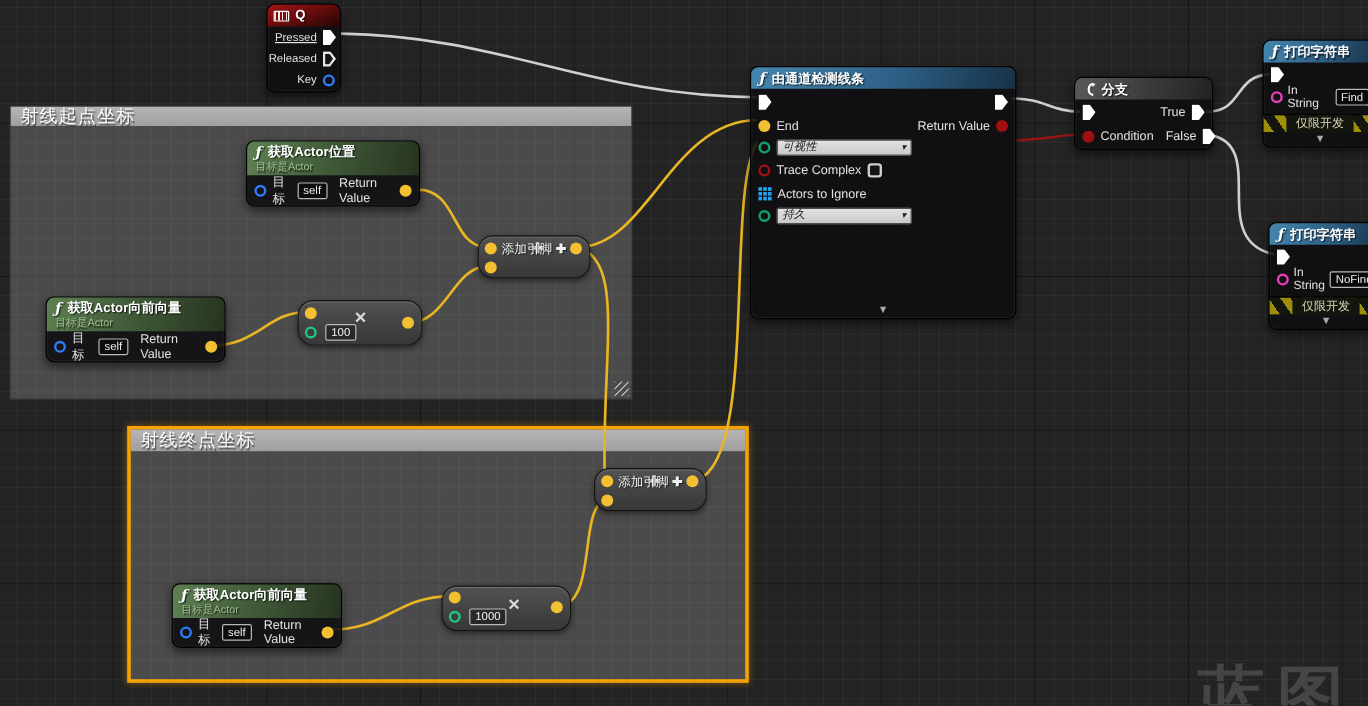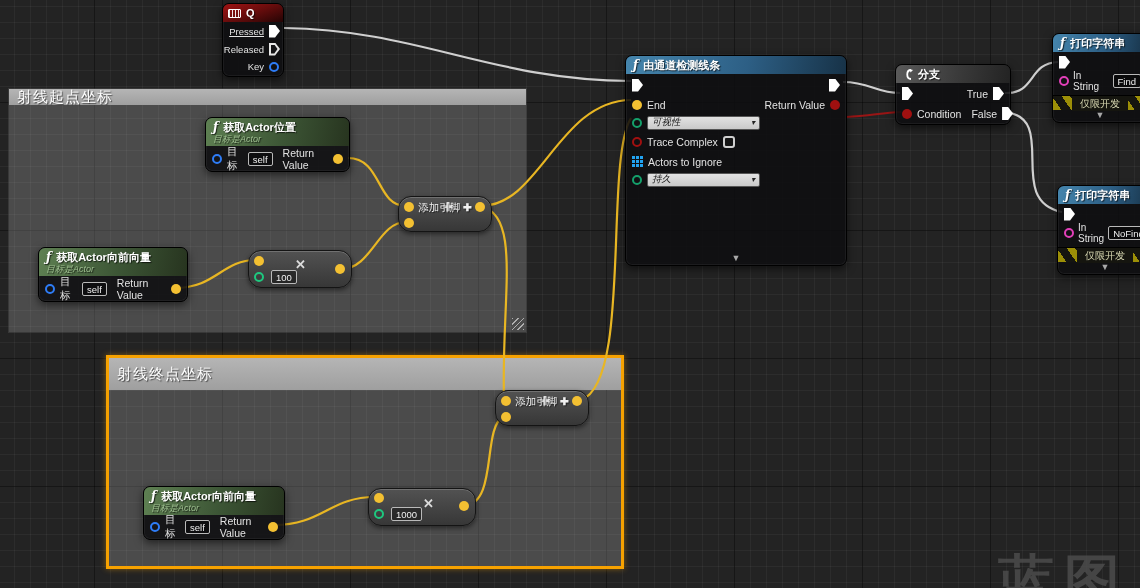--- a/index.html
+++ b/index.html
@@ -29,21 +29,21 @@
   
   .node { position:absolute; background:rgba(14,14,16,0.88); border:1px solid #000; border-radius:7px;
     box-shadow:0 3px 8px rgba(0,0,0,0.55), inset 0 0 0 1px rgba(255,255,255,0.05); z-index:3; font-size:10.5px; }
   .node-header { height:18px; display:flex; align-items:center; gap:5px; padding:0 7px;
     border-radius:6px 6px 0 0; font-weight:bold; font-size:11px; color:#fff; text-shadow:1px 1px 1px rgba(0,0,0,0.7); }
   .hdr-green { background:linear-gradient(100deg,#5e8052 0%, #3c5535 55%, #27341f 100%); }
   .hdr-blue  { background:linear-gradient(100deg,#4585ad 0%, #2d5f85 55%, #173247 100%); }
   .hdr-red   { background:linear-gradient(160deg,#a01313 0%, #6d0d0d 45%, #240404 100%); }
   .hdr-gray  { background:linear-gradient(100deg,#5a5a5a 0%, #3a3a3a 55%, #232323 100%); }
   .fn-icon { font-family:"DejaVu Serif", serif; font-style:italic; font-weight:bold; font-size:12px; color:#fff; }
-  .subtitle { font-size:9px; font-style:italic; color:#9dbd8f; font-weight:normal; }
+  .subtitle { font-size:9px; color:#9dbd8f; font-weight:normal; }
   .hdr-2line { height:28px; flex-direction:column; align-items:flex-start; justify-content:center; gap:0; padding-top:2px; }
   .hdr-2line .t-row { display:flex; align-items:center; gap:5px; line-height:12px; }
 
   .pin-row { display:flex; align-items:center; gap:5px; padding:0 6px; height:19px; }
   .pin-row.right { justify-content:flex-end; }
   .pin-label { color:#e2e2e2; }
 
   
   .pin { width:10px; height:10px; border-radius:50%; flex:0 0 auto; }
   .pin.hollow { background:transparent !important; border:2.5px solid; }
@@ -93,21 +93,21 @@
 <div class="watermark">蓝图</div>
 
 <div class="comment" style="left:8px;top:88px;width:519px;height:245px;">
   <div class="comment-header">
     <span>射线起点坐标</span>
   </div>
   <div class="resize-handle"></div>
 </div>
 
 <div class="comment selected" style="left:106px;top:355px;width:518px;height:214px;">
-  <div class="comment-header" style="height:32px;align-items:center;">
+  <div class="comment-header" style="height:18px;align-items:center;">
     <span>射线终点坐标</span>
   </div>
 </div>
 
 <svg class="wires" width="1140" height="588">
   <path class="w-exec" d="M 284,28 C 420,30 490,80 631,81"></path>
   <path class="w-exec" d="M 843,82 C 870,82 876,93 900,93"></path>
   <path class="w-exec" d="M 1005,93 C 1036,94 1028,63 1058,62"></path>
   <path class="w-exec" d="M 1005,112 C 1060,118 1004,200 1062,212"></path>
   <path class="w-bool" d="M 846,117 C 870,116 880,113 901,112"></path>

